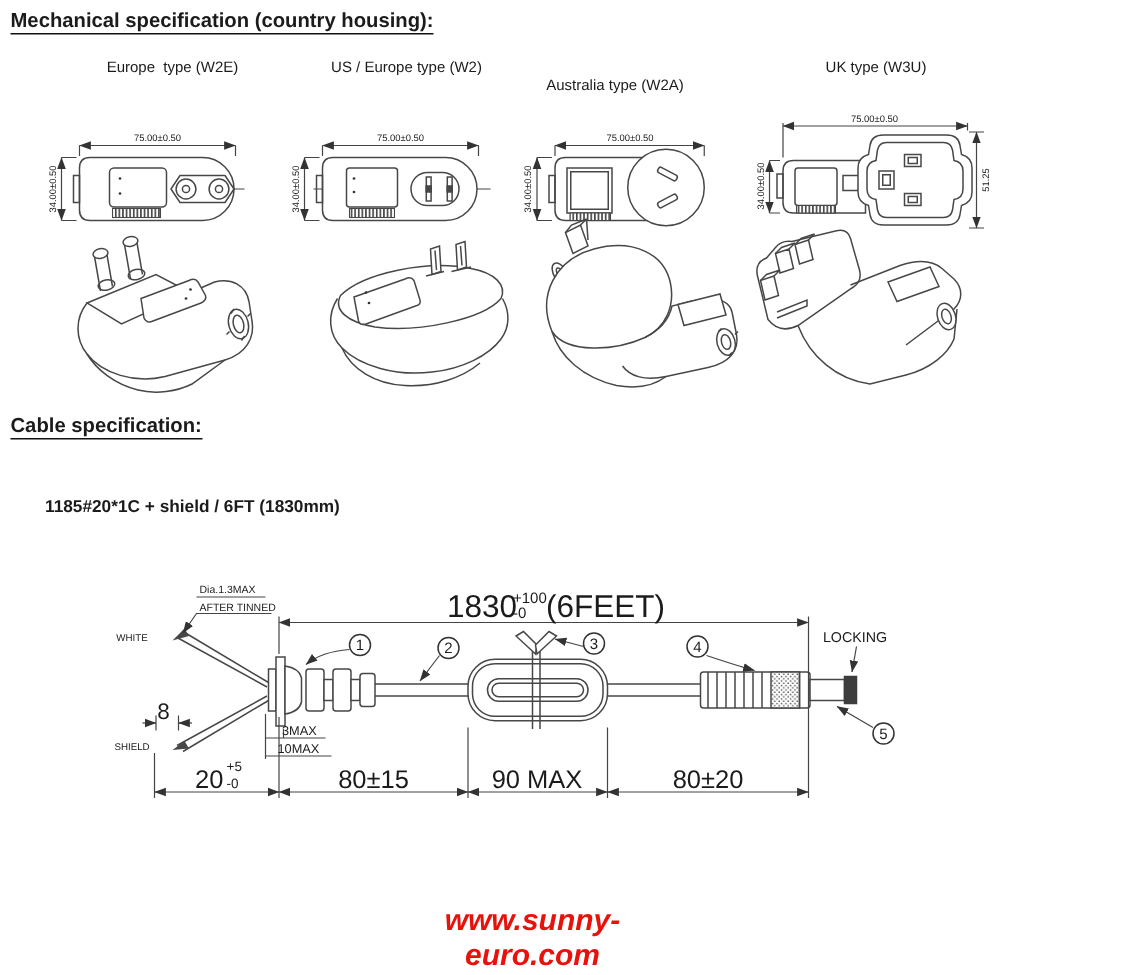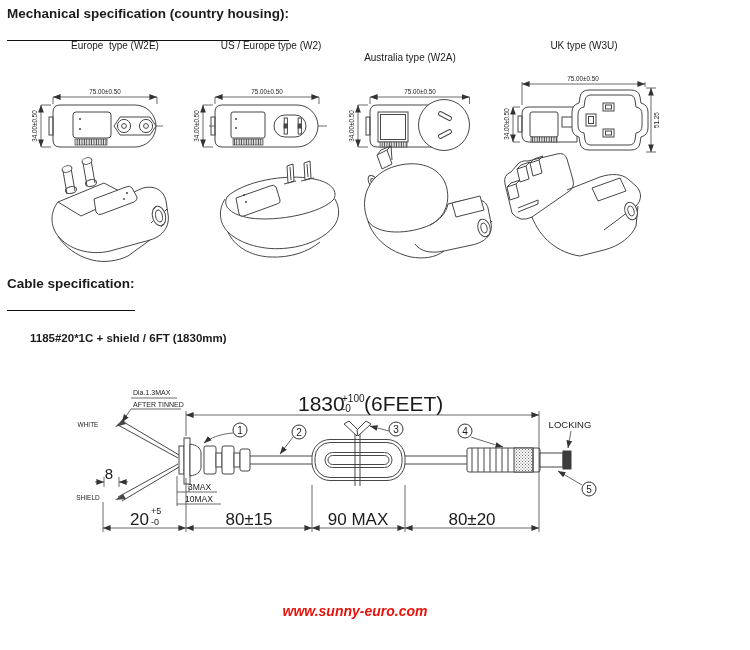--- a/index.html
+++ b/index.html
@@ -1,22 +1,22 @@
 <!DOCTYPE html>
 <html><head>
 <meta charset="utf-8">
 <style>
   html,body{margin:0;padding:0;background:#fff;}
   #page{position:relative;width:750px;height:650px;background:#fff;overflow:hidden;
         font-family:"Liberation Sans", sans-serif;color:#1b1b1b;}
   .abs{position:absolute;}
-  .h1{font-size:13.5px;font-weight:bold;border-bottom:1.6px solid #111;padding-bottom:19px;}
+  .h1{font-size:13.5px;font-weight:bold;border-bottom:1.6px solid #111;padding-bottom:1px;}
   .pluglabel{font-size:10px;text-align:center;white-space:pre;}
   .desc{font-size:11.5px;font-weight:bold;}
-  .footer{font-size:14px;font-weight:bold;font-style:italic;color:#e8120c;text-align:center;}
+  .footer{font-size:20px;font-weight:bold;font-style:italic;color:#e8120c;text-align:center;}
   svg{overflow:visible;}
   svg text{font-family:"Liberation Sans", sans-serif;fill:#1b1b1b;}
   .ln{stroke:#474747;stroke-width:1;fill:none;}
   .lnw{stroke:#474747;stroke-width:1;fill:#fff;}
   .dim{stroke:#444;stroke-width:0.8;fill:none;}
   .dimtxt{font-size:6.3px;}
   .bigdim{font-size:17px;}
   .callout circle{fill:#fff;stroke:#333;stroke-width:1;}
   .callout text{font-size:10px;text-anchor:middle;}
 </style>

